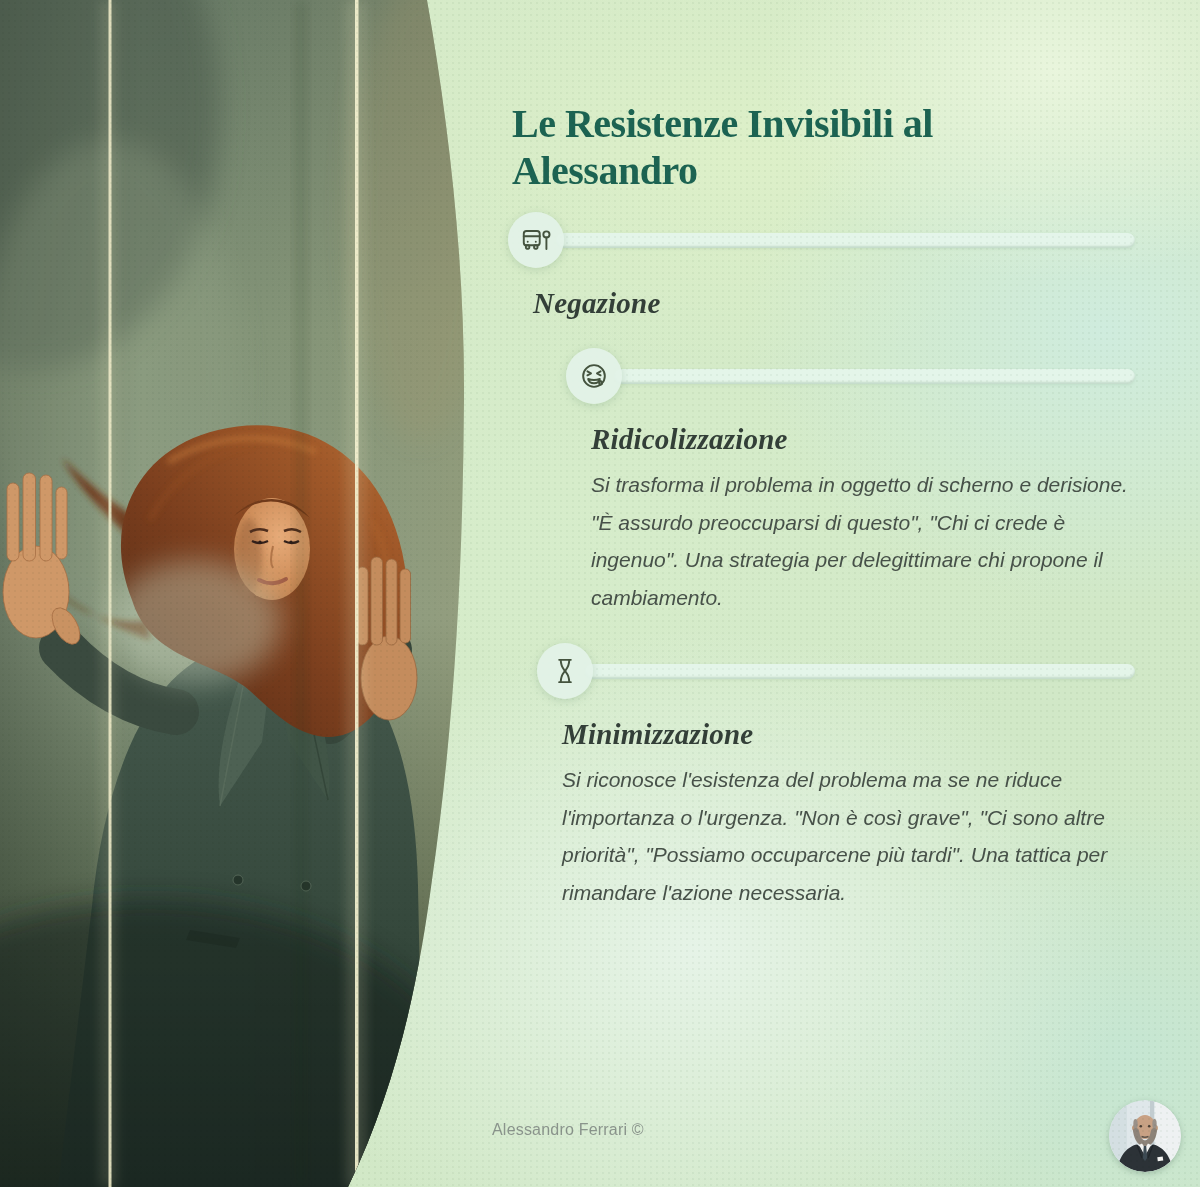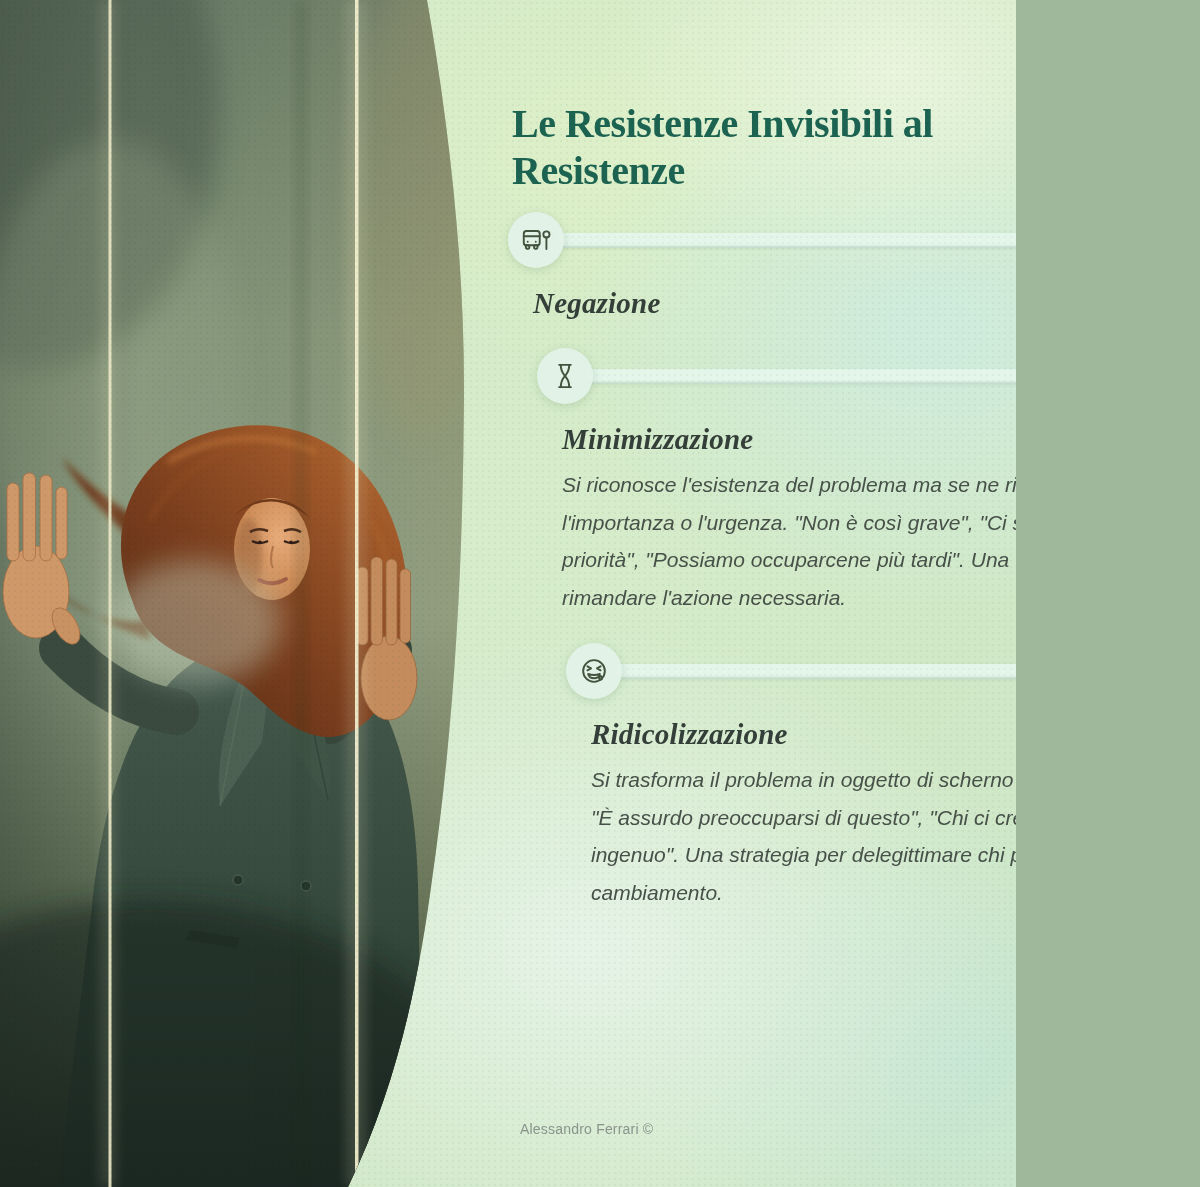--- a/index.html
+++ b/index.html
@@ -1,17 +1,17 @@
 <!DOCTYPE html>
 <html><head>
 <meta charset="utf-8">
 <style>
   html,body{margin:0;padding:0;background:#9fb79b;}
   .canvas{
-    position:relative;width:1016px;height:1187px;overflow:hidden;
+    position:relative;width:1200px;height:1187px;overflow:hidden;
     font-family:"Liberation Sans",sans-serif;
     background:
       radial-gradient(420px 300px at 88% 6%, rgba(234,246,222,.95), rgba(234,246,222,0) 70%),
       radial-gradient(500px 380px at 92% 28%, rgba(207,236,223,.95), rgba(207,236,223,0) 72%),
       radial-gradient(620px 460px at 58% 80%, rgba(231,244,233,.95), rgba(231,244,233,0) 70%),
       radial-gradient(430px 340px at 94% 89%, rgba(197,230,212,.9), rgba(197,230,212,0) 75%),
       radial-gradient(520px 300px at 62% 13%, rgba(223,241,201,.85), rgba(223,241,201,0) 70%),
       radial-gradient(700px 520px at 46% 45%, rgba(216,238,205,.7), rgba(216,238,205,0) 75%),
       linear-gradient(135deg,#d8ecca 0%,#d3e9c6 45%,#cfe7c8 100%);
   }
@@ -43,21 +43,21 @@
   .track{
     flex:1;height:15px;margin-left:-8px;border-radius:99px;
     background:rgba(229,245,235,.92);
     box-shadow:inset 0 -2px 2px rgba(130,165,140,.32), 0 1px 3px rgba(110,150,120,.16);
   }
   .heading{
     margin:17px 0 9px 25px;font-family:"Liberation Serif",serif;font-weight:bold;
     font-size:29px;line-height:35px;color:#333f38;letter-spacing:.2px;
   }
   .body-text{margin:0 0 0 25px;font-size:21px;line-height:37.5px;color:#475149;}
-  .credit{position:absolute;left:492px;top:1121px;font-size:14px;color:#8a948c;letter-spacing:.2px;margin-left:28px;}
+  .credit{position:absolute;left:492px;top:1121px;font-size:16px;color:#8a948c;letter-spacing:.2px;}
   .avatar{
     position:absolute;left:1109px;top:1100px;width:72px;height:72px;border-radius:50%;
     overflow:hidden;box-shadow:0 2px 6px rgba(90,120,100,.35);
   }
   .avatar svg{display:block;width:72px;height:72px;}
 </style>
 </head>
 <body>
 
 <div class="canvas">
@@ -180,21 +180,21 @@
           <rect x="355" y="0" width="3.5" height="1187" fill="#f4f1cf" opacity=".92"></rect>
         </g>
         <ellipse cx="196" cy="622" rx="85" ry="62" fill="#c9d4bd" opacity=".42" filter="url(#b14)"></ellipse>
       </g>
     </svg>
   </div>
 
   <div class="content">
     <h1 class="title">
       <span>Le Resistenze Invisibili al</span><br>
-      <span>Resistenze</span>
+      <span>Alessandro</span>
     </h1>
 
     <div class="section s1" style="--i:0">
       <div class="icon-row">
         <div class="icon-circle">
           <svg viewBox="0 0 32 32" class="icon-stroke">
             <rect x="4.5" y="7.5" width="15" height="13.5" rx="2.5"></rect>
             <path d="M4.5 12.5 H19.5"></path>
             <circle cx="8.2" cy="17.6" r=".9" fill="#44533e" stroke="none"></circle>
             <circle cx="15.8" cy="17.6" r=".9" fill="#44533e" stroke="none"></circle>
@@ -202,51 +202,51 @@
             <rect x="14.2" y="21" width="3.2" height="3.2" rx=".8"></rect>
             <circle cx="25.8" cy="10.8" r="2.9"></circle>
             <path d="M25.8 13.7 V24.5"></path>
           </svg>
         </div>
         <div class="track"></div>
       </div>
       <h2 class="heading">Negazione</h2>
     </div>
 
-    <div class="section s2" style="--i:1">
-      <div class="icon-row">
-        <div class="icon-circle">
-          <svg viewBox="0 0 32 32" class="icon-stroke">
-            <path d="M10.5 5.5 H21.5"></path>
-            <path d="M10.5 26.5 H21.5"></path>
-            <path d="M12 5.5 C12 12 14.5 14 16 16 C17.5 18 20 20 20 26.5"></path>
-            <path d="M20 5.5 C20 12 17.5 14 16 16 C14.5 18 12 20 12 26.5"></path>
-          </svg>
-        </div>
-        <div class="track"></div>
-      </div>
-      <h2 class="heading">Minimizzazione</h2>
-      <p class="body-text">Si riconosce l'esistenza del problema ma se ne riduce l'importanza o l'urgenza. "Non è così grave", "Ci sono altre priorità", "Possiamo occuparcene più tardi". Una tattica per rimandare l'azione necessaria.</p>
-    </div>
-
     <div class="section s3" style="--i:2">
       <div class="icon-row">
         <div class="icon-circle">
           <svg viewBox="0 0 32 32" class="icon-stroke">
             <circle cx="16" cy="16" r="10.2"></circle>
             <path d="M9.8 11.6 l3.4 1.9 l-3.4 1.9"></path>
             <path d="M22.2 11.6 l-3.4 1.9 l3.4 1.9"></path>
             <path d="M10.5 18.8 A5.6 5 0 0 0 21.5 18.8 Q16 20.6 10.5 18.8 Z"></path>
             <path d="M22.3 20.6 c1.4 1.5 1.6 2.8 .6 3.4 c-.9 .5 -2 -.1 -2.1 -1.2 c0 -.9 .6 -1.5 1.5 -2.2 Z"></path>
           </svg>
         </div>
         <div class="track"></div>
       </div>
       <h2 class="heading">Ridicolizzazione</h2>
       <p class="body-text">Si trasforma il problema in oggetto di scherno e derisione. "È assurdo preoccuparsi di questo", "Chi ci crede è ingenuo". Una strategia per delegittimare chi propone il cambiamento.</p>
+    </div>
+
+    <div class="section s2" style="--i:1">
+      <div class="icon-row">
+        <div class="icon-circle">
+          <svg viewBox="0 0 32 32" class="icon-stroke">
+            <path d="M10.5 5.5 H21.5"></path>
+            <path d="M10.5 26.5 H21.5"></path>
+            <path d="M12 5.5 C12 12 14.5 14 16 16 C17.5 18 20 20 20 26.5"></path>
+            <path d="M20 5.5 C20 12 17.5 14 16 16 C14.5 18 12 20 12 26.5"></path>
+          </svg>
+        </div>
+        <div class="track"></div>
+      </div>
+      <h2 class="heading">Minimizzazione</h2>
+      <p class="body-text">Si riconosce l'esistenza del problema ma se ne riduce l'importanza o l'urgenza. "Non è così grave", "Ci sono altre priorità", "Possiamo occuparcene più tardi". Una tattica per rimandare l'azione necessaria.</p>
     </div>
   </div>
 
   <div class="credit">Alessandro Ferrari ©</div>
 
   <div class="avatar">
     <svg viewBox="0 0 72 72">
       <defs>
           <clipPath id="avClip">
             <circle cx="36" cy="36" r="36"></circle>

